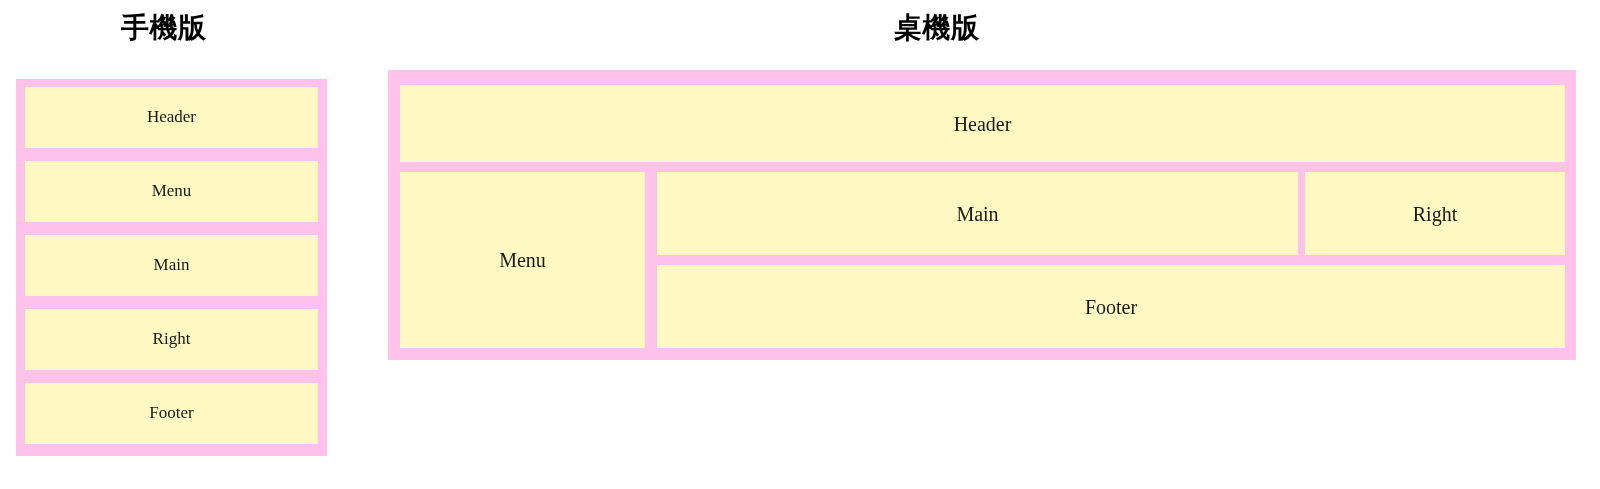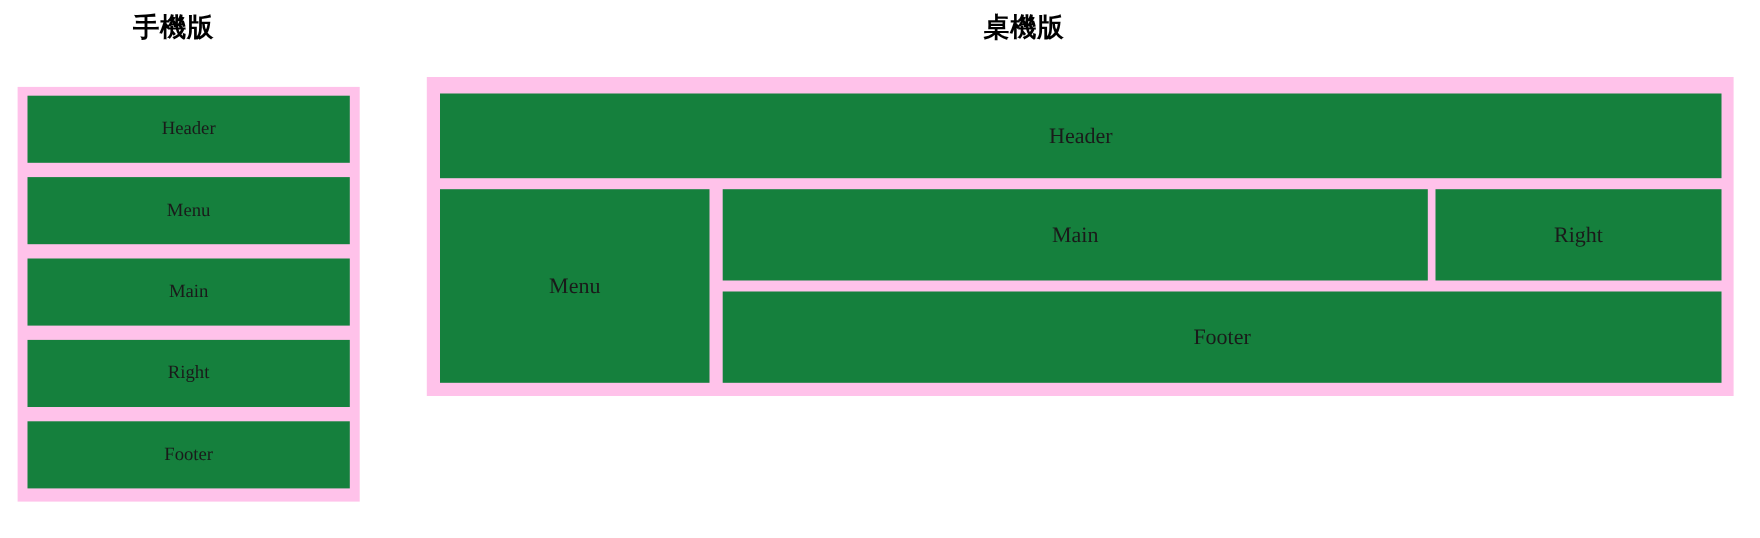--- a/index.html
+++ b/index.html
@@ -22,40 +22,40 @@
     left: 0; top: 0;
     width: 1600px;
     height: 489px;
   }
 
   
   .title {
     position: absolute;
     font-family: "Liberation Sans", "DejaVu Sans", sans-serif;
     font-weight: bold;
-    font-size: 24px;
+    font-size: 28px;
     color: #000000;
     line-height: 1;
     white-space: nowrap;
     letter-spacing: 0.5px;
   }
   #title-mobile  { left: 121px; top: 14px; }
   #title-desktop { left: 894px; top: 14px; }
 
   
   .panel {
     position: absolute;
     background: #ffc2ea;
     box-sizing: border-box;
   }
 
   
   .block {
     position: absolute;
-    background: #15803d;
+    background: #fef9c3;
     box-sizing: border-box;
     display: flex;
     align-items: center;
     justify-content: center;
     color: #1a1a1a;
     font-family: "Liberation Serif", "DejaVu Serif", serif;
     font-size: 17px;
     line-height: 1.2;
     user-select: none;
   }

